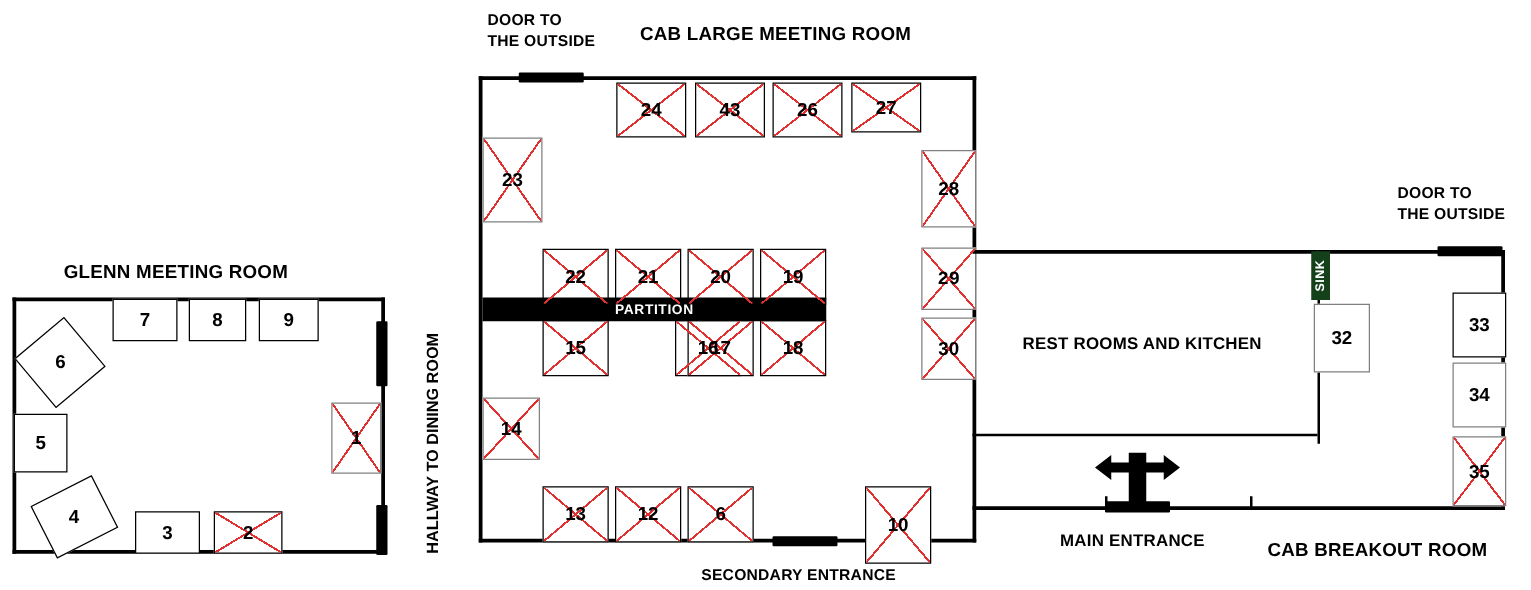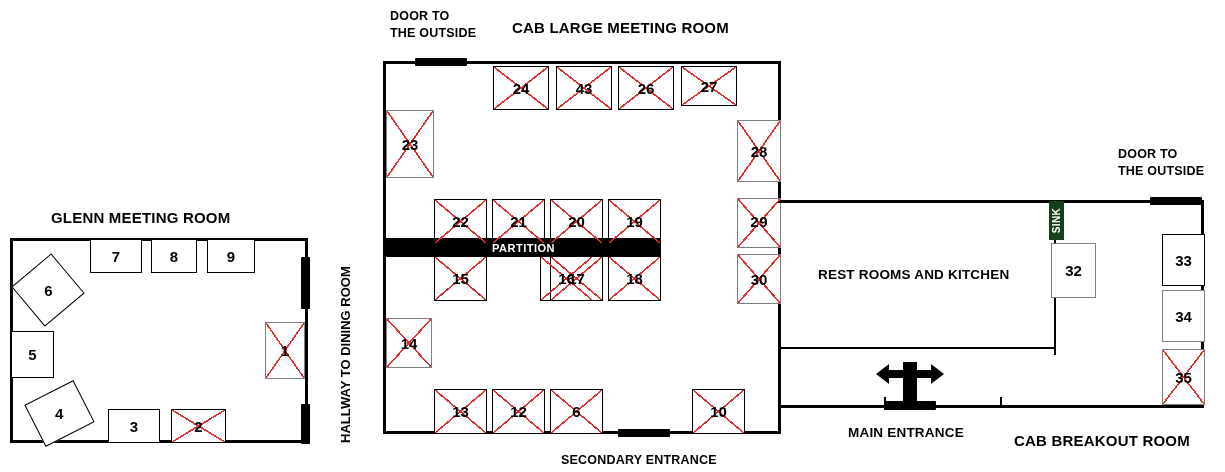--- a/index.html
+++ b/index.html
@@ -211,21 +211,21 @@
 
   <div class="table x" style="left:434px; top:389px; width:53px; height:45px;">
     <span class="num">13</span>
   </div>
   <div class="table x" style="left:492px; top:389px; width:53px; height:45px;">
     <span class="num">12</span>
   </div>
   <div class="table x" style="left:550px; top:389px; width:53px; height:45px;">
     <span class="num">6</span>
   </div>
-  <div class="table x" style="left:692px; top:389px; width:53px; height:45px;">
+  <div class="table x" style="left:692px; top:389px; width:53px; height:62px;">
     <span class="num">10</span>
   </div>
 
   <div class="label note" style="left:561px; top:452px;">SECONDARY ENTRANCE</div>
 
   <div class="wall" style="left:778px;  top:200px; width:276px; height:3px;"></div>
   <div class="thinwall" style="left:778px; top:347px; width:276px; height:2px;"></div>
 
   <div class="label" style="left:818px; top:267px; font-size:13.5px;">REST ROOMS AND KITCHEN</div>
 

